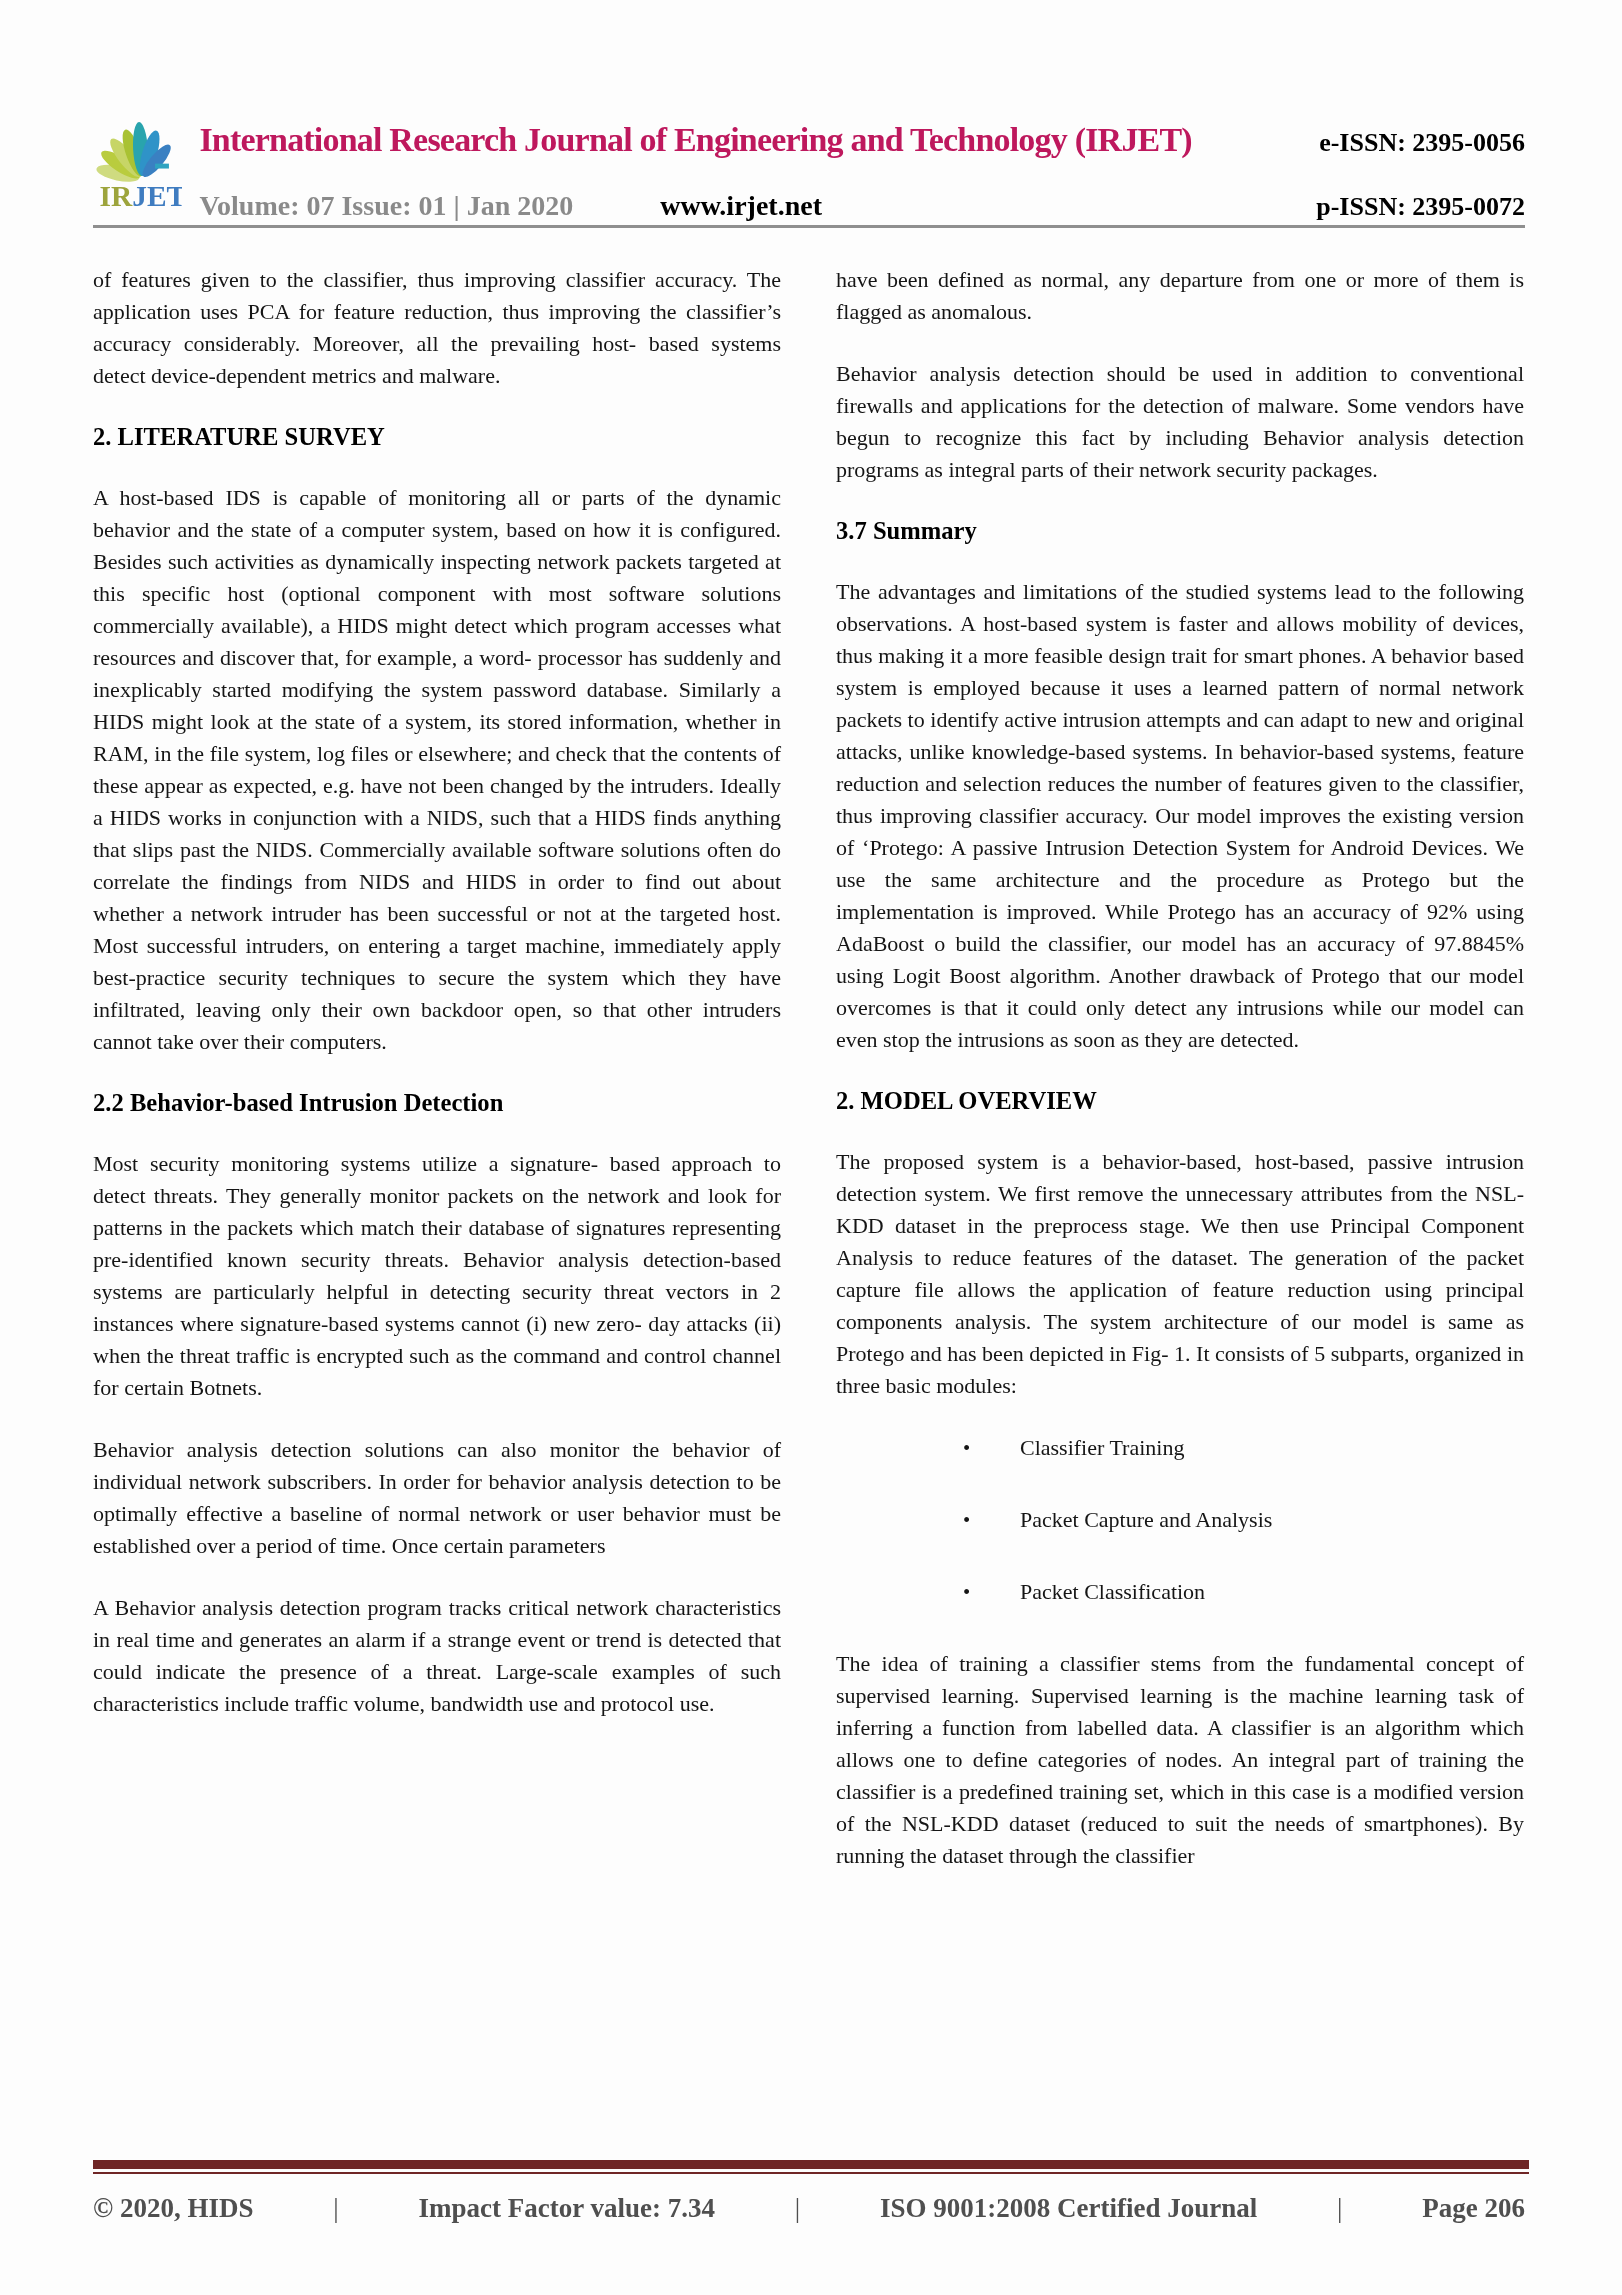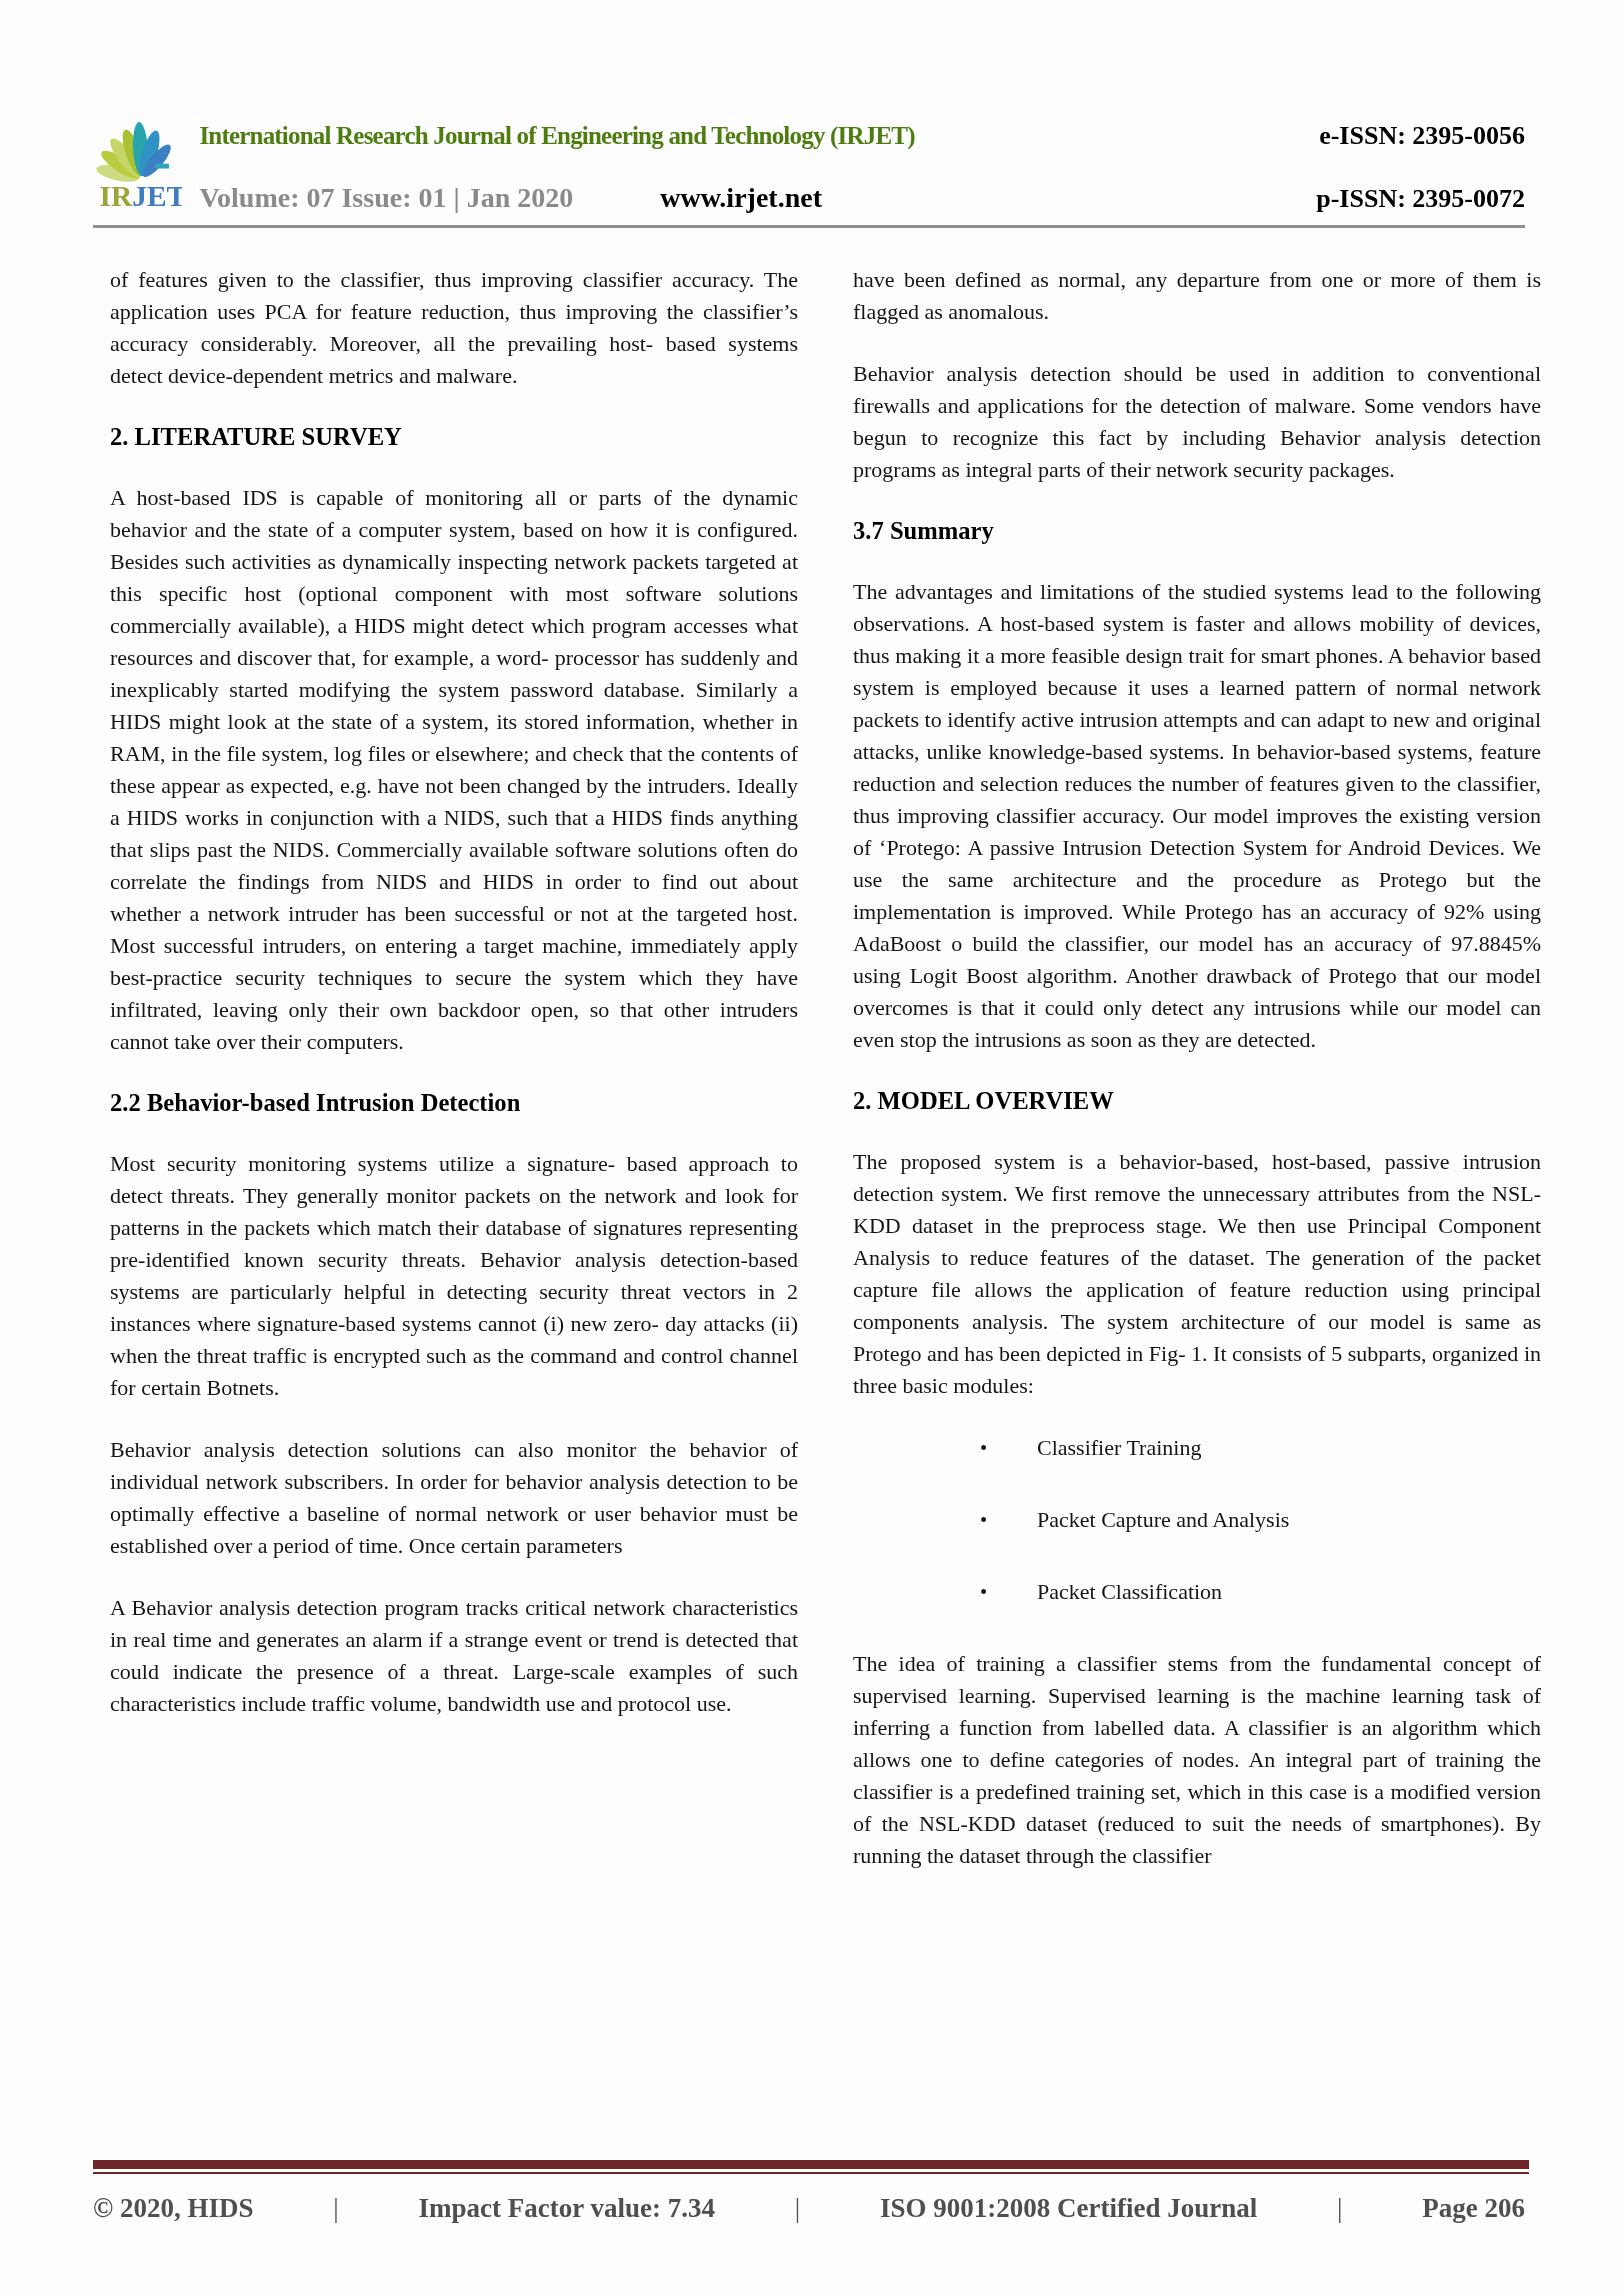--- a/index.html
+++ b/index.html
@@ -9,30 +9,30 @@
     background:#fdfdfd;
     overflow:hidden;
     font-family:"Liberation Serif", serif;
     color:#161616;
   }
   
   .header{position:absolute;top:113px;left:93px;width:1432px;display:flex;align-items:flex-start;}
   .logo-box{width:89px;height:98px;flex:0 0 auto;}
   .head-text{flex:1;margin-left:17.4px;padding-top:8px;}
   .head-row1{display:flex;align-items:baseline;}
-  .journal-title{font-size:25px;font-weight:bold;letter-spacing:-0.8px;color:#4d7c0f;flex:1;}
+  .journal-title{font-size:34px;font-weight:bold;letter-spacing:-0.8px;color:#be185d;flex:1;}
   .e-issn{font-size:26px;font-weight:bold;color:#000;white-space:nowrap;margin-left:19px;}
   .head-row2{display:flex;align-items:baseline;margin-top:31px;}
   .volume-info{font-size:28px;font-weight:bold;color:#8a8a8a;white-space:nowrap;}
   .website{font-size:28px;font-weight:bold;color:#000;margin-left:87px;text-decoration:none;}
   .p-issn{font-size:26px;font-weight:bold;color:#000;margin-left:auto;white-space:nowrap;}
   .header-rule{position:absolute;top:225px;left:93px;width:1432px;height:3.2px;background:#8f8f8f;}
   
   .content{
-    position:absolute;top:264px;left:110px;width:1432px;
+    position:absolute;top:264px;left:93px;width:1432px;
     display:flex;gap:55px;
   }
   .col{width:688px;flex:0 0 auto;}
   .col p{
     font-size:22px;line-height:32px;
     text-align:justify;
     margin:0 0 30px 0;
     color:#151515;
   }
   .col h3{

